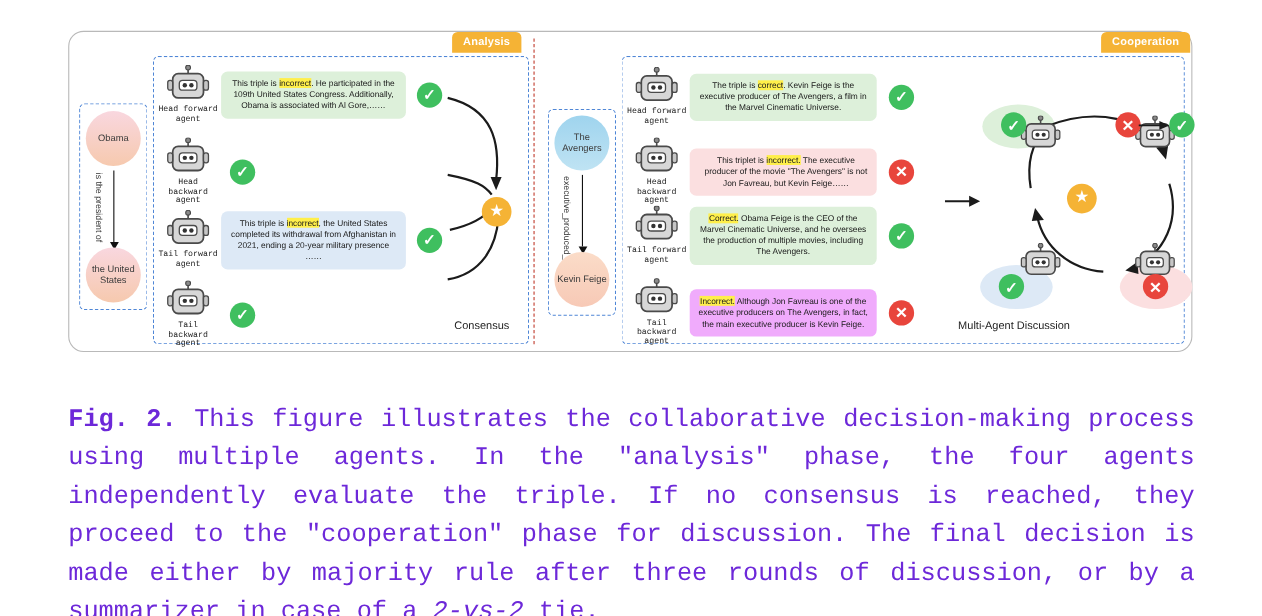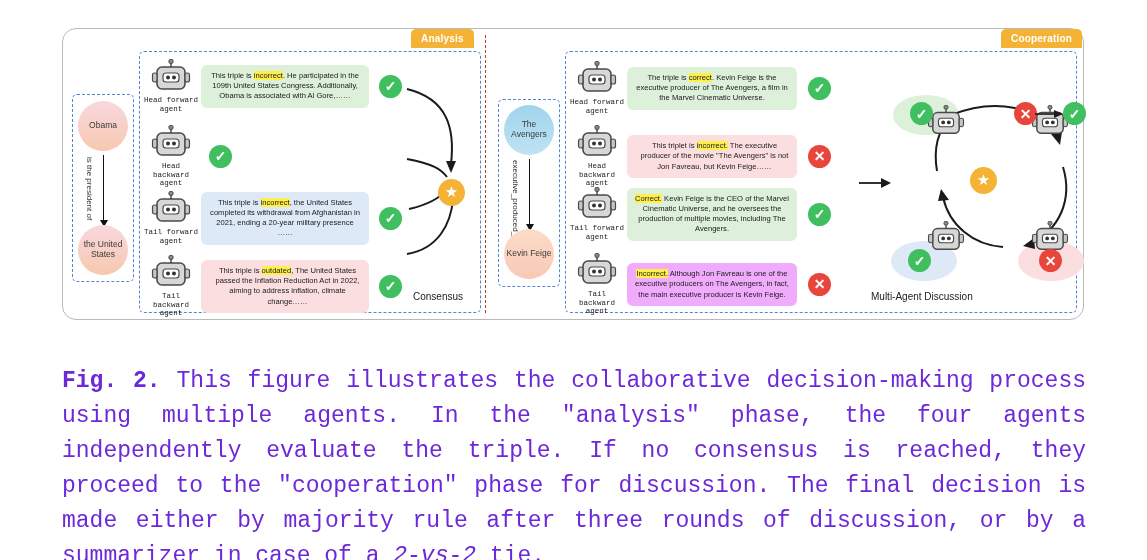--- a/index.html
+++ b/index.html
@@ -300,23 +300,20 @@
           <circle cx="17" cy="18.5" r="2" fill="#333"></circle>
             <circle cx="23" cy="18.5" r="2" fill="#333"></circle>
           <line x1="20" y1="2" x2="20" y2="8" stroke="#4a4a4a" stroke-width="1.5"></line>
           <circle cx="20" cy="2.4" r="2.2" fill="#8a8a8a" stroke="#4a4a4a" stroke-width="1"></circle>
           <rect x="1.5" y="14" width="4.5" height="9" rx="2" fill="#c6c6c6" stroke="#4a4a4a" stroke-width="1.2"></rect>
           <rect x="34" y="14" width="4.5" height="9" rx="2" fill="#c6c6c6" stroke="#4a4a4a" stroke-width="1.2"></rect>
         </svg>
       </div>
       <div class="agent-name">Tail backward agent</div>
     </div>
-    <div class="bubble bg-pink" style="width:168px; margin-left:2px;">
-      <span>This triple is </span><span class="hl">outdated</span><span>, The United States passed the Inflation Reduction Act in 2022, aiming to address inflation, climate change……</span>
-    </div>
     <div class="badge badge-ok" style="margin-left:10px;">✓</div>
   </div>
 
   <svg style="position:absolute; left:330px; top:40px;" width="90" height="210">
     <path d="M14 20 C 55 30, 62 60, 58 95" stroke="#1b1b1b" stroke-width="2" fill="none"></path>
     <polygon points="58,104 53,92 63,92" fill="#1b1b1b"></polygon>
     <path d="M14 90 C 40 95, 48 100, 54 108" stroke="#1b1b1b" stroke-width="2" fill="none"></path>
     <path d="M14 185 C 45 180, 58 155, 60 130" stroke="#1b1b1b" stroke-width="2" fill="none"></path>
     <polygon points="60,122 55,134 65,134" fill="#1b1b1b"></polygon>
     <path d="M16 140 C 38 135, 48 128, 54 120" stroke="#1b1b1b" stroke-width="2" fill="none"></path>
@@ -397,21 +394,21 @@
             <circle cx="23" cy="18.5" r="2" fill="#333"></circle>
           <line x1="20" y1="2" x2="20" y2="8" stroke="#4a4a4a" stroke-width="1.5"></line>
           <circle cx="20" cy="2.4" r="2.2" fill="#8a8a8a" stroke="#4a4a4a" stroke-width="1"></circle>
           <rect x="1.5" y="14" width="4.5" height="9" rx="2" fill="#c6c6c6" stroke="#4a4a4a" stroke-width="1.2"></rect>
           <rect x="34" y="14" width="4.5" height="9" rx="2" fill="#c6c6c6" stroke="#4a4a4a" stroke-width="1.2"></rect>
         </svg>
       </div>
       <div class="agent-name">Tail forward agent</div>
     </div>
     <div class="bubble bg-green" style="width:170px; margin-left:2px;">
-      <span class="hl">Correct.</span><span> Kevin Feige is the CEO of the Marvel Cinematic Universe, and he oversees the production of multiple movies, including The Avengers.</span>
+      <span class="hl">Correct.</span><span> Obama Feige is the CEO of the Marvel Cinematic Universe, and he oversees the production of multiple movies, including The Avengers.</span>
     </div>
     <div class="badge badge-ok" style="margin-left:11px;">✓</div>
   </div>
 
   <div class="agent-row" style="left:506px; top:224px; width:290px;">
     <div class="agent-avatar">
       <div class="robot">
         <svg viewBox="0 0 40 36" width="40" height="36">
           <rect x="6" y="8" width="28" height="22" rx="5" fill="#d7d7d7" stroke="#4a4a4a" stroke-width="1.6"></rect>
           <rect x="12" y="14" width="16" height="9" rx="3" fill="#fff" stroke="#4a4a4a" stroke-width="1.2"></rect>

